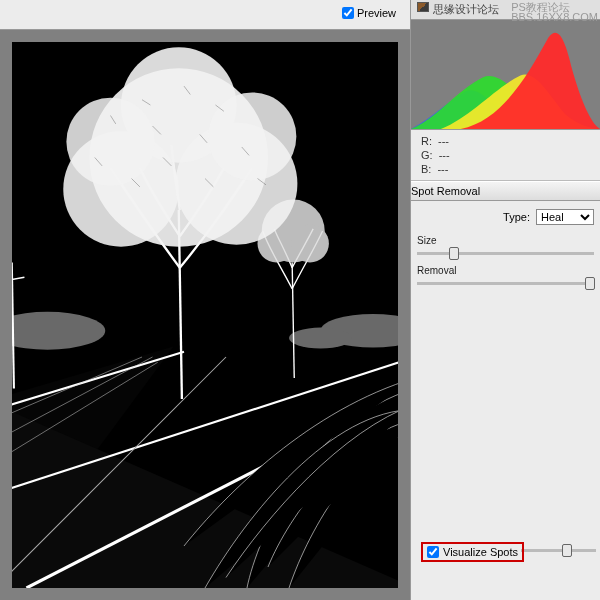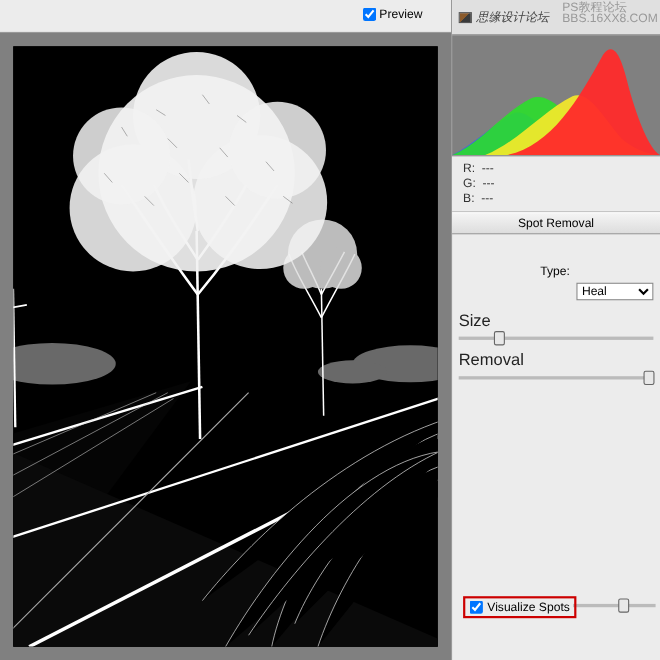--- a/index.html
+++ b/index.html
@@ -1,31 +1,31 @@
 <!DOCTYPE html>
 <html><head>
 <meta charset="utf-8">
 <style>
   * { box-sizing: border-box; margin: 0; padding: 0; font-family: Tahoma, sans-serif; font-size: 11px; }
   body { background: #ececec; width: 600px; height: 600px; overflow: hidden; position: relative; }
   .topbar { position: absolute; top: 0; left: 0; right: 0; height: 30px; background: #ececec; border-bottom: 1px solid #999; }
-  .preview-group { position: absolute; right: 216px; top: 7px; display: flex; align-items: flex-start; gap: 3px; }
+  .preview-group { position: absolute; right: 204px; top: 7px; display: flex; align-items: flex-start; gap: 3px; }
   .main-area { position: absolute; top: 30px; left: 0; width: 410px; bottom: 0; background: #808080; padding: 12px; }
   .canvas { width: 100%; height: 100%; background: #000; position: relative; overflow: hidden; }
   .right-panel { position: absolute; top: 0; right: 0; width: 190px; bottom: 0; background: #ececec; border-left: 1px solid #999; }
-  .top-corner { height: 32px; border-bottom: 1px solid #999; background: #e0e0e0; padding: 2px 6px; font-size: 10px; color: #444; display:flex; align-items:center; gap:4px;font-style:italic;}
+  .top-corner { height: 20px; border-bottom: 1px solid #999; background: #e0e0e0; padding: 2px 6px; font-size: 10px; color: #444; display:flex; align-items:flex-start; gap:4px;}
   .histogram-area { height: 110px; background: #808080; position: relative; border-bottom: 1px solid #999; }
   .readout { padding: 4px 10px; background: #ececec; border-bottom: 1px solid #bbb; line-height: 14px; font-size: 10px; color: #333; }
   .readout div { display: flex; gap: 6px; }
-  .spot-header { background: linear-gradient(#f4f4f4,#ddd); border-top: 1px solid #fff; border-bottom: 1px solid #999; text-align: center; padding: 3px 0; font-size: 11px; }
+  .spot-header { background: linear-gradient(#f4f4f4,#ddd); border-top: 1px solid #fff; border-bottom: 1px solid #999; padding: 3px 0; font-size: 11px; }
   .controls { padding: 8px 6px; }
   .row { margin-bottom: 10px; }
   .type-row { display: flex; align-items: center; gap: 6px; justify-content: flex-end; }
-  select { width: 70px; font-size: 11px; background: #fff; border: 1px solid #888; margin-top: 36px; }
-  .slider-label { font-size: 15px; color: #222; margin-bottom: 2px; display: block; }
+  select { width: 58px; font-size: 11px; background: #fff; border: 1px solid #888; }
+  .slider-label { font-size: 10px; color: #222; margin-bottom: 2px; display: block; }
   .slider-track { width: 100%; height: 3px; background: #bbb; position: relative; margin: 6px 0 2px 0; }
   .slider-thumb { position: absolute; top: -5px; width: 10px; height: 13px; background: #e8e8e8; border: 1px solid #666; border-radius: 2px; }
   .bottom-checks { position: absolute; bottom: 20px; left: 0; right: 0; padding: 8px 10px; }
   .check-row { display: flex; align-items: flex-end; gap: 4px; margin-bottom: 10px; }
   .highlight-box { border: 2px solid #cc0000; padding: 2px 4px; display: inline-flex; align-items: center; gap: 4px; }
   .bottom-slider { position: absolute; bottom: 46px; left: 110px; right: 4px; }
   .bottom-slider .slider-track { width: 100%; }
   .watermark { position: absolute; top: 2px; right: 2px; color: #999; font-size: 9px; text-align: left; line-height: 10px; z-index: 5; }
   input[type="checkbox"] { width: 12px; height: 12px; }
   

